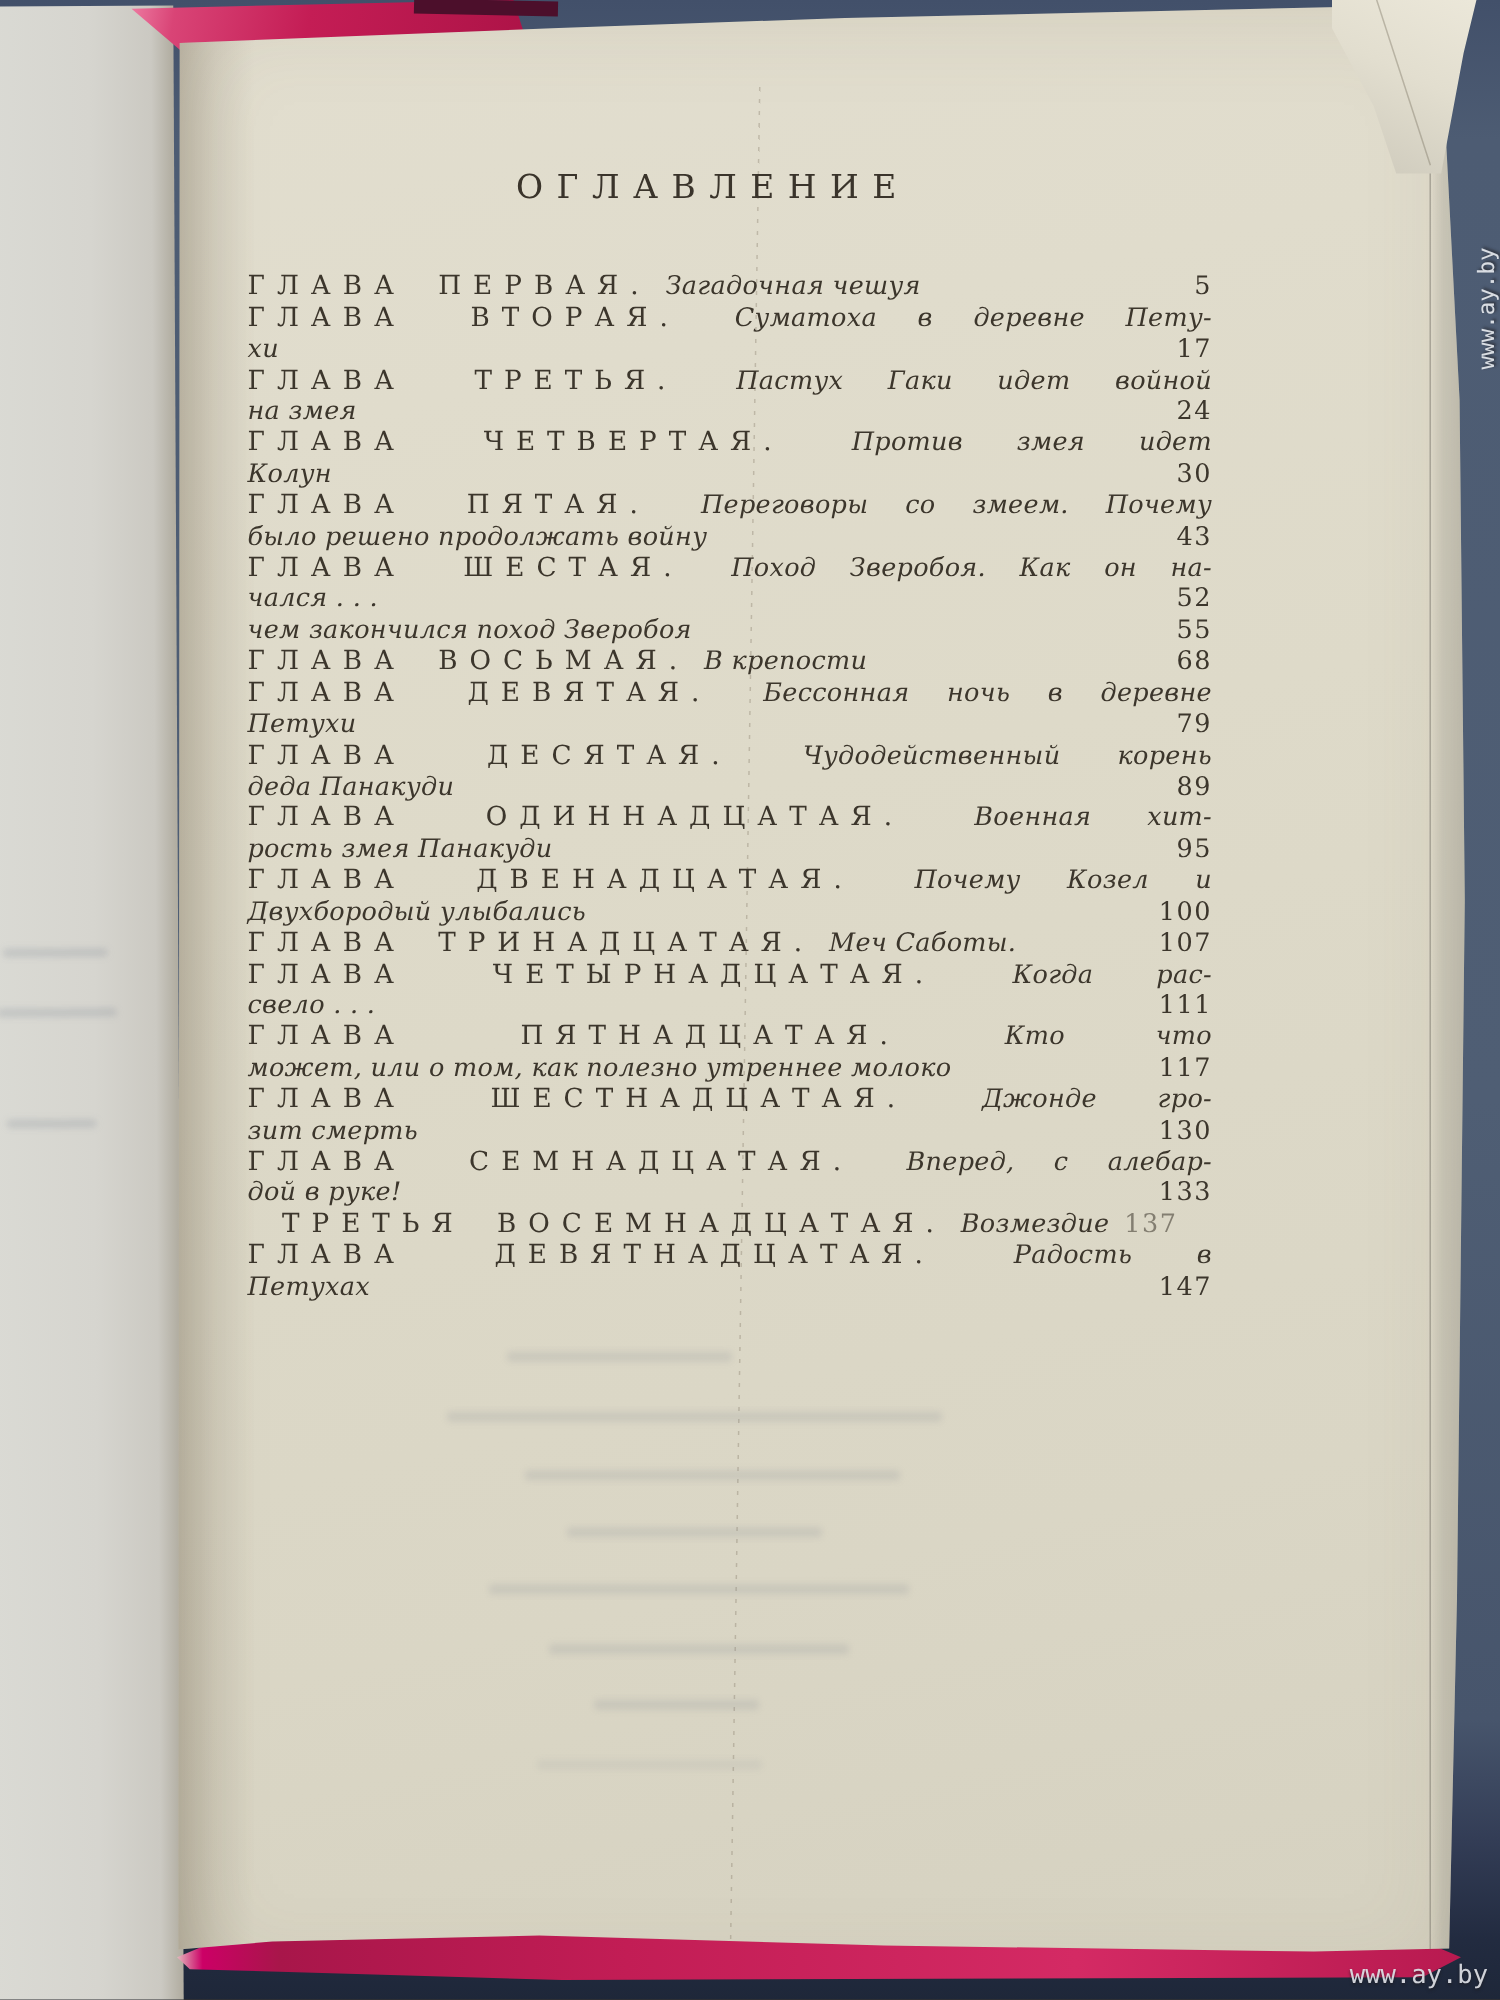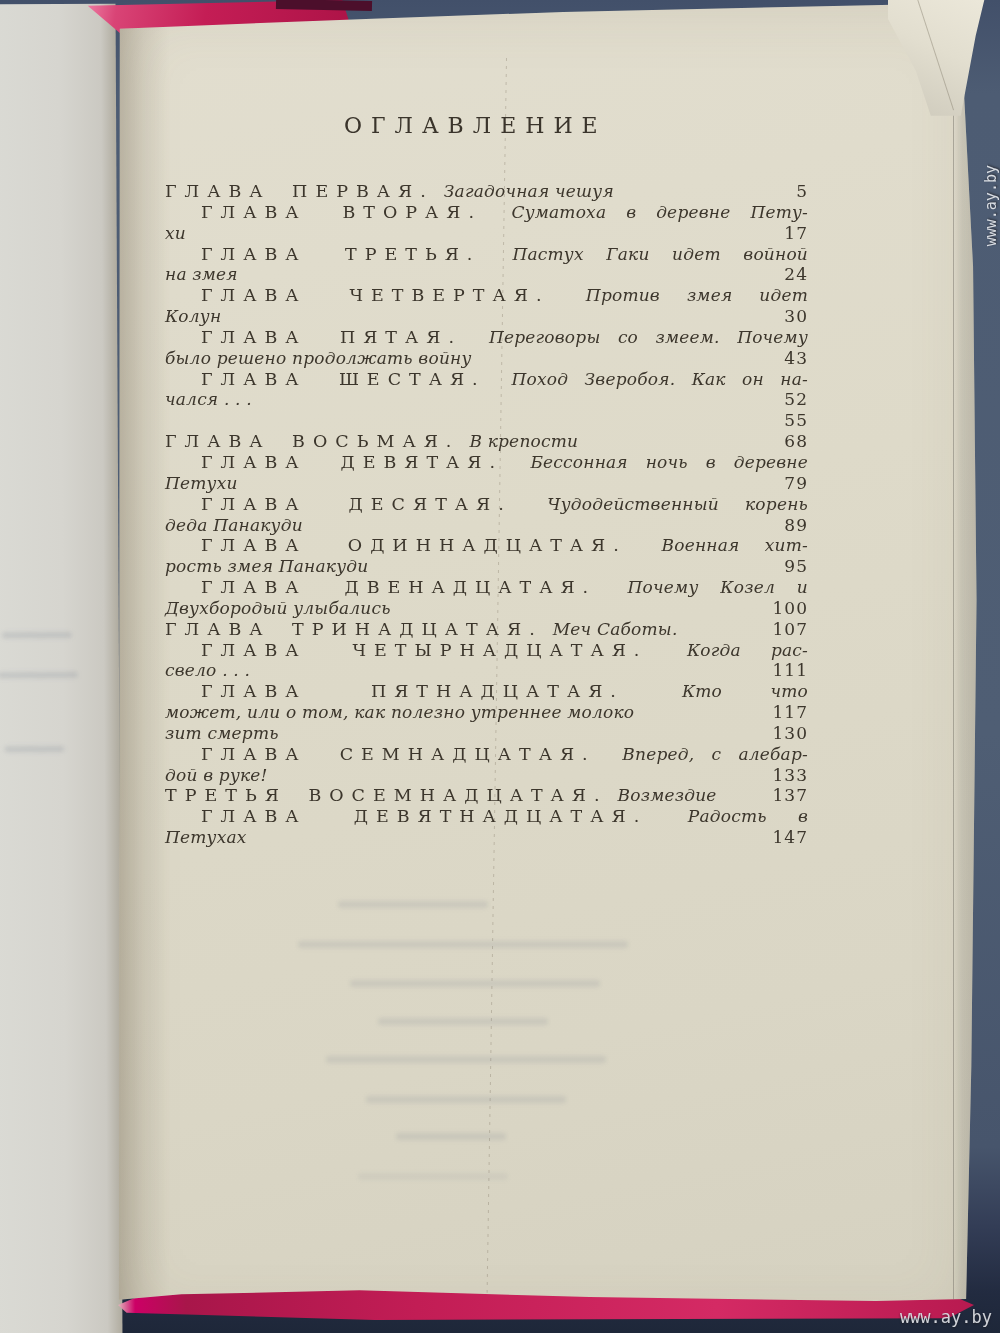--- a/index.html
+++ b/index.html
@@ -74,21 +74,21 @@
   .page-title{
     position:absolute;left:232px;top:113px; 
     font-size:22px;letter-spacing:9px;color:#3a342b;white-space:nowrap;
   }
   .toc{
     position:absolute;left:53px;top:181px;width:643px; 
     color:#3c362c;
   }
   .toc-line{line-height:20.85px;height:20.85px;white-space:nowrap;justify-content:center;}
   .toc-line.with-num{display:flex;align-items:baseline;}
-  .toc-line.justified{display:block;text-align:justify;text-align-last:justify;text-justify:inter-word;white-space:normal;margin-left:36px;}
+  .toc-line.justified{display:block;text-align:justify;text-align-last:justify;text-justify:inter-word;white-space:normal;}
   .chapter{font-size:17.5px;letter-spacing:8px;word-spacing:8px;margin-right:10px;}
   .title-text{font-style:italic;font-size:17px;letter-spacing:0.2px;}
   .pagenum{margin-left:auto;font-size:17px;letter-spacing:1px;}
   .toc-line:nth-child(31) .pagenum{opacity:0.55;margin-left:10px;} 
   
   .watermark-side{
     position:absolute;right:0px;top:165px;
     writing-mode:vertical-rl;transform:rotate(180deg);
     font-family:"DejaVu Sans Mono",monospace;font-size:15px;
     color:rgba(234,237,242,0.9);text-shadow:1px 1px 2px rgba(35,35,40,0.8);
@@ -149,20 +149,21 @@
         <div class="toc-line with-num">
           <span class="title-text">было решено продолжать войну</span>
           <span class="pagenum">43</span>
         </div>
         <div class="toc-line justified"><span class="chapter">ГЛАВА ШЕСТАЯ.</span> <span class="title-text">Поход Зверобоя. Как он на-</span></div>
         <div class="toc-line with-num">
           <span class="title-text">чался . . .</span>
           <span class="pagenum">52</span>
         </div>
         <div class="toc-line with-num">
+          <span class="title-text">чем закончился поход Зверобоя</span>
           <span class="pagenum">55</span>
         </div>
         <div class="toc-line with-num">
           <span class="chapter">ГЛАВА ВОСЬМАЯ.</span> 
           <span class="title-text">В крепости</span>
           <span class="pagenum">68</span>
         </div>
         <div class="toc-line justified"><span class="chapter">ГЛАВА ДЕВЯТАЯ.</span> <span class="title-text">Бессонная ночь в деревне</span></div>
         <div class="toc-line with-num">
           <span class="title-text">Петухи</span>
@@ -191,20 +192,21 @@
         <div class="toc-line justified"><span class="chapter">ГЛАВА ЧЕТЫРНАДЦАТАЯ.</span> <span class="title-text">Когда рас-</span></div>
         <div class="toc-line with-num">
           <span class="title-text">свело . . .</span>
           <span class="pagenum">111</span>
         </div>
         <div class="toc-line justified"><span class="chapter">ГЛАВА ПЯТНАДЦАТАЯ.</span> <span class="title-text">Кто что</span></div>
         <div class="toc-line with-num">
           <span class="title-text">может, или о том, как полезно утреннее молоко</span>
           <span class="pagenum">117</span>
         </div>
+        <div class="toc-line justified"><span class="chapter">ГЛАВА ШЕСТНАДЦАТАЯ.</span> <span class="title-text">Джонде гро-</span></div>
         <div class="toc-line with-num">
           <span class="title-text">зит смерть</span>
           <span class="pagenum">130</span>
         </div>
         <div class="toc-line justified"><span class="chapter">ГЛАВА СЕМНАДЦАТАЯ.</span> <span class="title-text">Вперед, с алебар-</span></div>
         <div class="toc-line with-num">
           <span class="title-text">дой в руке!</span>
           <span class="pagenum">133</span>
         </div>
         <div class="toc-line with-num">

